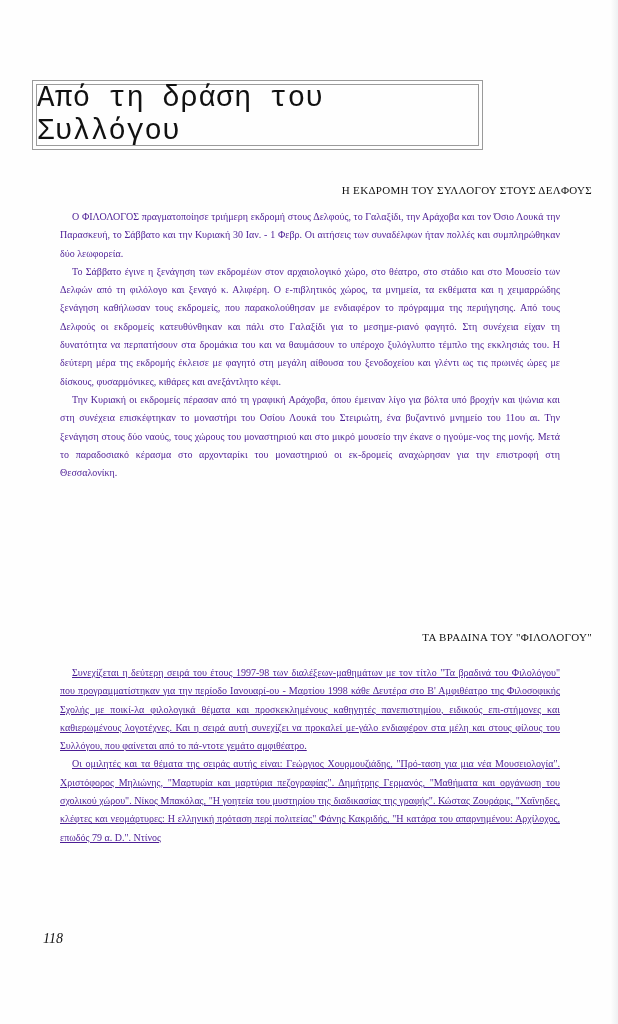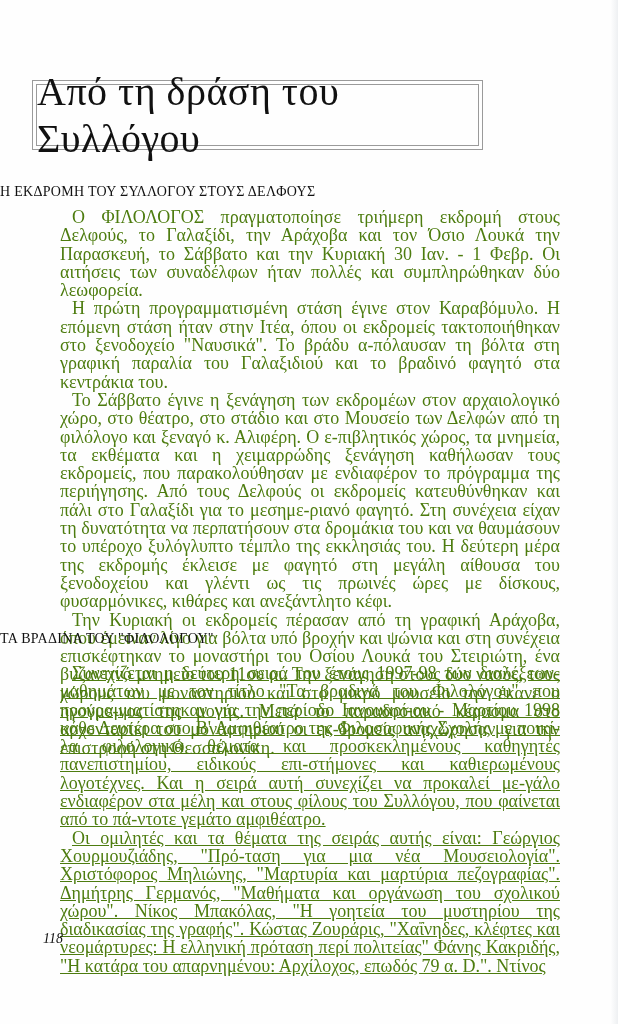--- a/index.html
+++ b/index.html
@@ -11,28 +11,28 @@
   .page-edge { position: absolute; right: 0; top: 0; width: 8px; height: 1024px;
     background: linear-gradient(to right, #ffffff, #eef0f2); }
   .title-frame {
     position: absolute; left: 32px; top: 80px; width: 451px; height: 70px;
     border: 1px solid #9a9a9a; padding: 3px; box-sizing: border-box;
   }
   .title-inner {
     width: 100%; height: 100%; border: 1px solid #9a9a9a; box-sizing: border-box;
     display: flex; align-items: center; justify-content: center;
   }
-  .title-text { font-size: 40px; font-family: Liberation Serif, serif; font-weight: normal; letter-spacing: 0.5px; color: #111; }
+  .title-text { font-size: 29px; font-family: Liberation Mono, monospace; font-weight: normal; letter-spacing: 0.5px; color: #111; }
   .section-heading {
-    position: absolute; left: 0; width: 592px; text-align: left;
-    font-size: 14px; letter-spacing: 0.3px; color: #111;
+    position: absolute; left: 0; width: 592px; text-align: right;
+    font-size: 11px; letter-spacing: 0.3px; color: #111;
   }
   .text-block {
     position: absolute; left: 60px; width: 500px;
-    font-size: 18px; line-height: 18.3px; text-align: justify; color: #4d7c0f;
+    font-size: 10px; line-height: 18.3px; text-align: justify; color: #4c1d95;
   }
   .text-block p { margin: 0; text-indent: 12px; text-align: justify; }
   .page-number {
     position: absolute; left: 43px; top: 931px; font-size: 14px; font-style: italic; color: #111;
   }
 </style>
 </head>
 <body>
 
 <div class="page">
@@ -41,21 +41,20 @@
   <div class="title-frame">
     <div class="title-inner">
       <h1 class="title-text">Από τη δράση του Συλλόγου</h1>
     </div>
   </div>
 
   <div class="section-heading" style="top:184px;">Η ΕΚΔΡΟΜΗ ΤΟΥ ΣΥΛΛΟΓΟΥ ΣΤΟΥΣ ΔΕΛΦΟΥΣ</div>
 
   <div class="text-block" style="top:208px;">
     <p>Ο ΦΙΛΟΛΟΓΟΣ πραγματοποίησε τριήμερη εκδρομή στους Δελφούς, το Γαλαξίδι, την Αράχοβα και τον Όσιο Λουκά την Παρασκευή, το Σάββατο και την Κυριακή 30 Ιαν. - 1 Φεβρ. Οι αιτήσεις των συναδέλφων ήταν πολλές και συμπληρώθηκαν δύο λεωφορεία.</p>
-    <p>Η πρώτη προγραμματισμένη στάση έγινε στον Καραβόμυλο. Η επόμενη στάση ήταν στην Ιτέα, όπου οι εκδρομείς τακτοποιήθηκαν στο ξενοδοχείο "Ναυσικά". Το βράδυ α-πόλαυσαν τη βόλτα στη γραφική παραλία του Γαλαξιδιού και το βραδινό φαγητό στα κεντράκια του.</p>
     <p>Το Σάββατο έγινε η ξενάγηση των εκδρομέων στον αρχαιολογικό χώρο, στο θέατρο, στο στάδιο και στο Μουσείο των Δελφών από τη φιλόλογο και ξεναγό κ. Αλιφέρη. Ο ε-πιβλητικός χώρος, τα μνημεία, τα εκθέματα και η χειμαρρώδης ξενάγηση καθήλωσαν τους εκδρομείς, που παρακολούθησαν με ενδιαφέρον το πρόγραμμα της περιήγησης. Από τους Δελφούς οι εκδρομείς κατευθύνθηκαν και πάλι στο Γαλαξίδι για το μεσημε-ριανό φαγητό. Στη συνέχεια είχαν τη δυνατότητα να περπατήσουν στα δρομάκια του και να θαυμάσουν το υπέροχο ξυλόγλυπτο τέμπλο της εκκλησιάς του. Η δεύτερη μέρα της εκδρομής έκλεισε με φαγητό στη μεγάλη αίθουσα του ξενοδοχείου και γλέντι ως τις πρωινές ώρες με δίσκους, φυσαρμόνικες, κιθάρες και ανεξάντλητο κέφι.</p>
     <p>Την Κυριακή οι εκδρομείς πέρασαν από τη γραφική Αράχοβα, όπου έμειναν λίγο για βόλτα υπό βροχήν και ψώνια και στη συνέχεια επισκέφτηκαν το μοναστήρι του Οσίου Λουκά του Στειριώτη, ένα βυζαντινό μνημείο του 11ου αι. Την ξενάγηση στους δύο ναούς, τους χώρους του μοναστηριού και στο μικρό μουσείο την έκανε ο ηγούμε-νος της μονής. Μετά το παραδοσιακό κέρασμα στο αρχονταρίκι του μοναστηριού οι εκ-δρομείς αναχώρησαν για την επιστροφή στη Θεσσαλονίκη.</p>
   </div>
 
   <div class="section-heading" style="top:631px;">ΤΑ ΒΡΑΔΙΝΑ ΤΟΥ "ΦΙΛΟΛΟΓΟΥ"</div>
 
   <div class="text-block" style="top:664px;text-decoration:underline;">
     <p>Συνεχίζεται η δεύτερη σειρά του έτους 1997-98 των διαλέξεων-μαθημάτων με τον τίτλο "Τα βραδινά του Φιλολόγου" που προγραμματίστηκαν για την περίοδο Ιανουαρί-ου - Μαρτίου 1998 κάθε Δευτέρα στο Β' Αμφιθέατρο της Φιλοσοφικής Σχολής με ποικί-λα φιλολογικά θέματα και προσκεκλημένους καθηγητές πανεπιστημίου, ειδικούς επι-στήμονες και καθιερωμένους λογοτέχνες. Και η σειρά αυτή συνεχίζει να προκαλεί με-γάλο ενδιαφέρον στα μέλη και στους φίλους του Συλλόγου, που φαίνεται από το πά-ντοτε γεμάτο αμφιθέατρο.</p>
     <p>Οι ομιλητές και τα θέματα της σειράς αυτής είναι: Γεώργιος Χουρμουζιάδης, "Πρό-ταση για μια νέα Μουσειολογία". Χριστόφορος Μηλιώνης, "Μαρτυρία και μαρτύρια πεζογραφίας". Δημήτρης Γερμανός, "Μαθήματα και οργάνωση του σχολικού χώρου". Νίκος Μπακόλας, "Η γοητεία του μυστηρίου της διαδικασίας της γραφής". Κώστας Ζουράρις, "Χαΐνηδες, κλέφτες και νεομάρτυρες: Η ελληνική πρόταση περί πολιτείας" Φάνης Κακριδής, "Η κατάρα του απαρνημένου: Αρχίλοχος, επωδός 79 α. D.". Ντίνος</p>
   </div>

